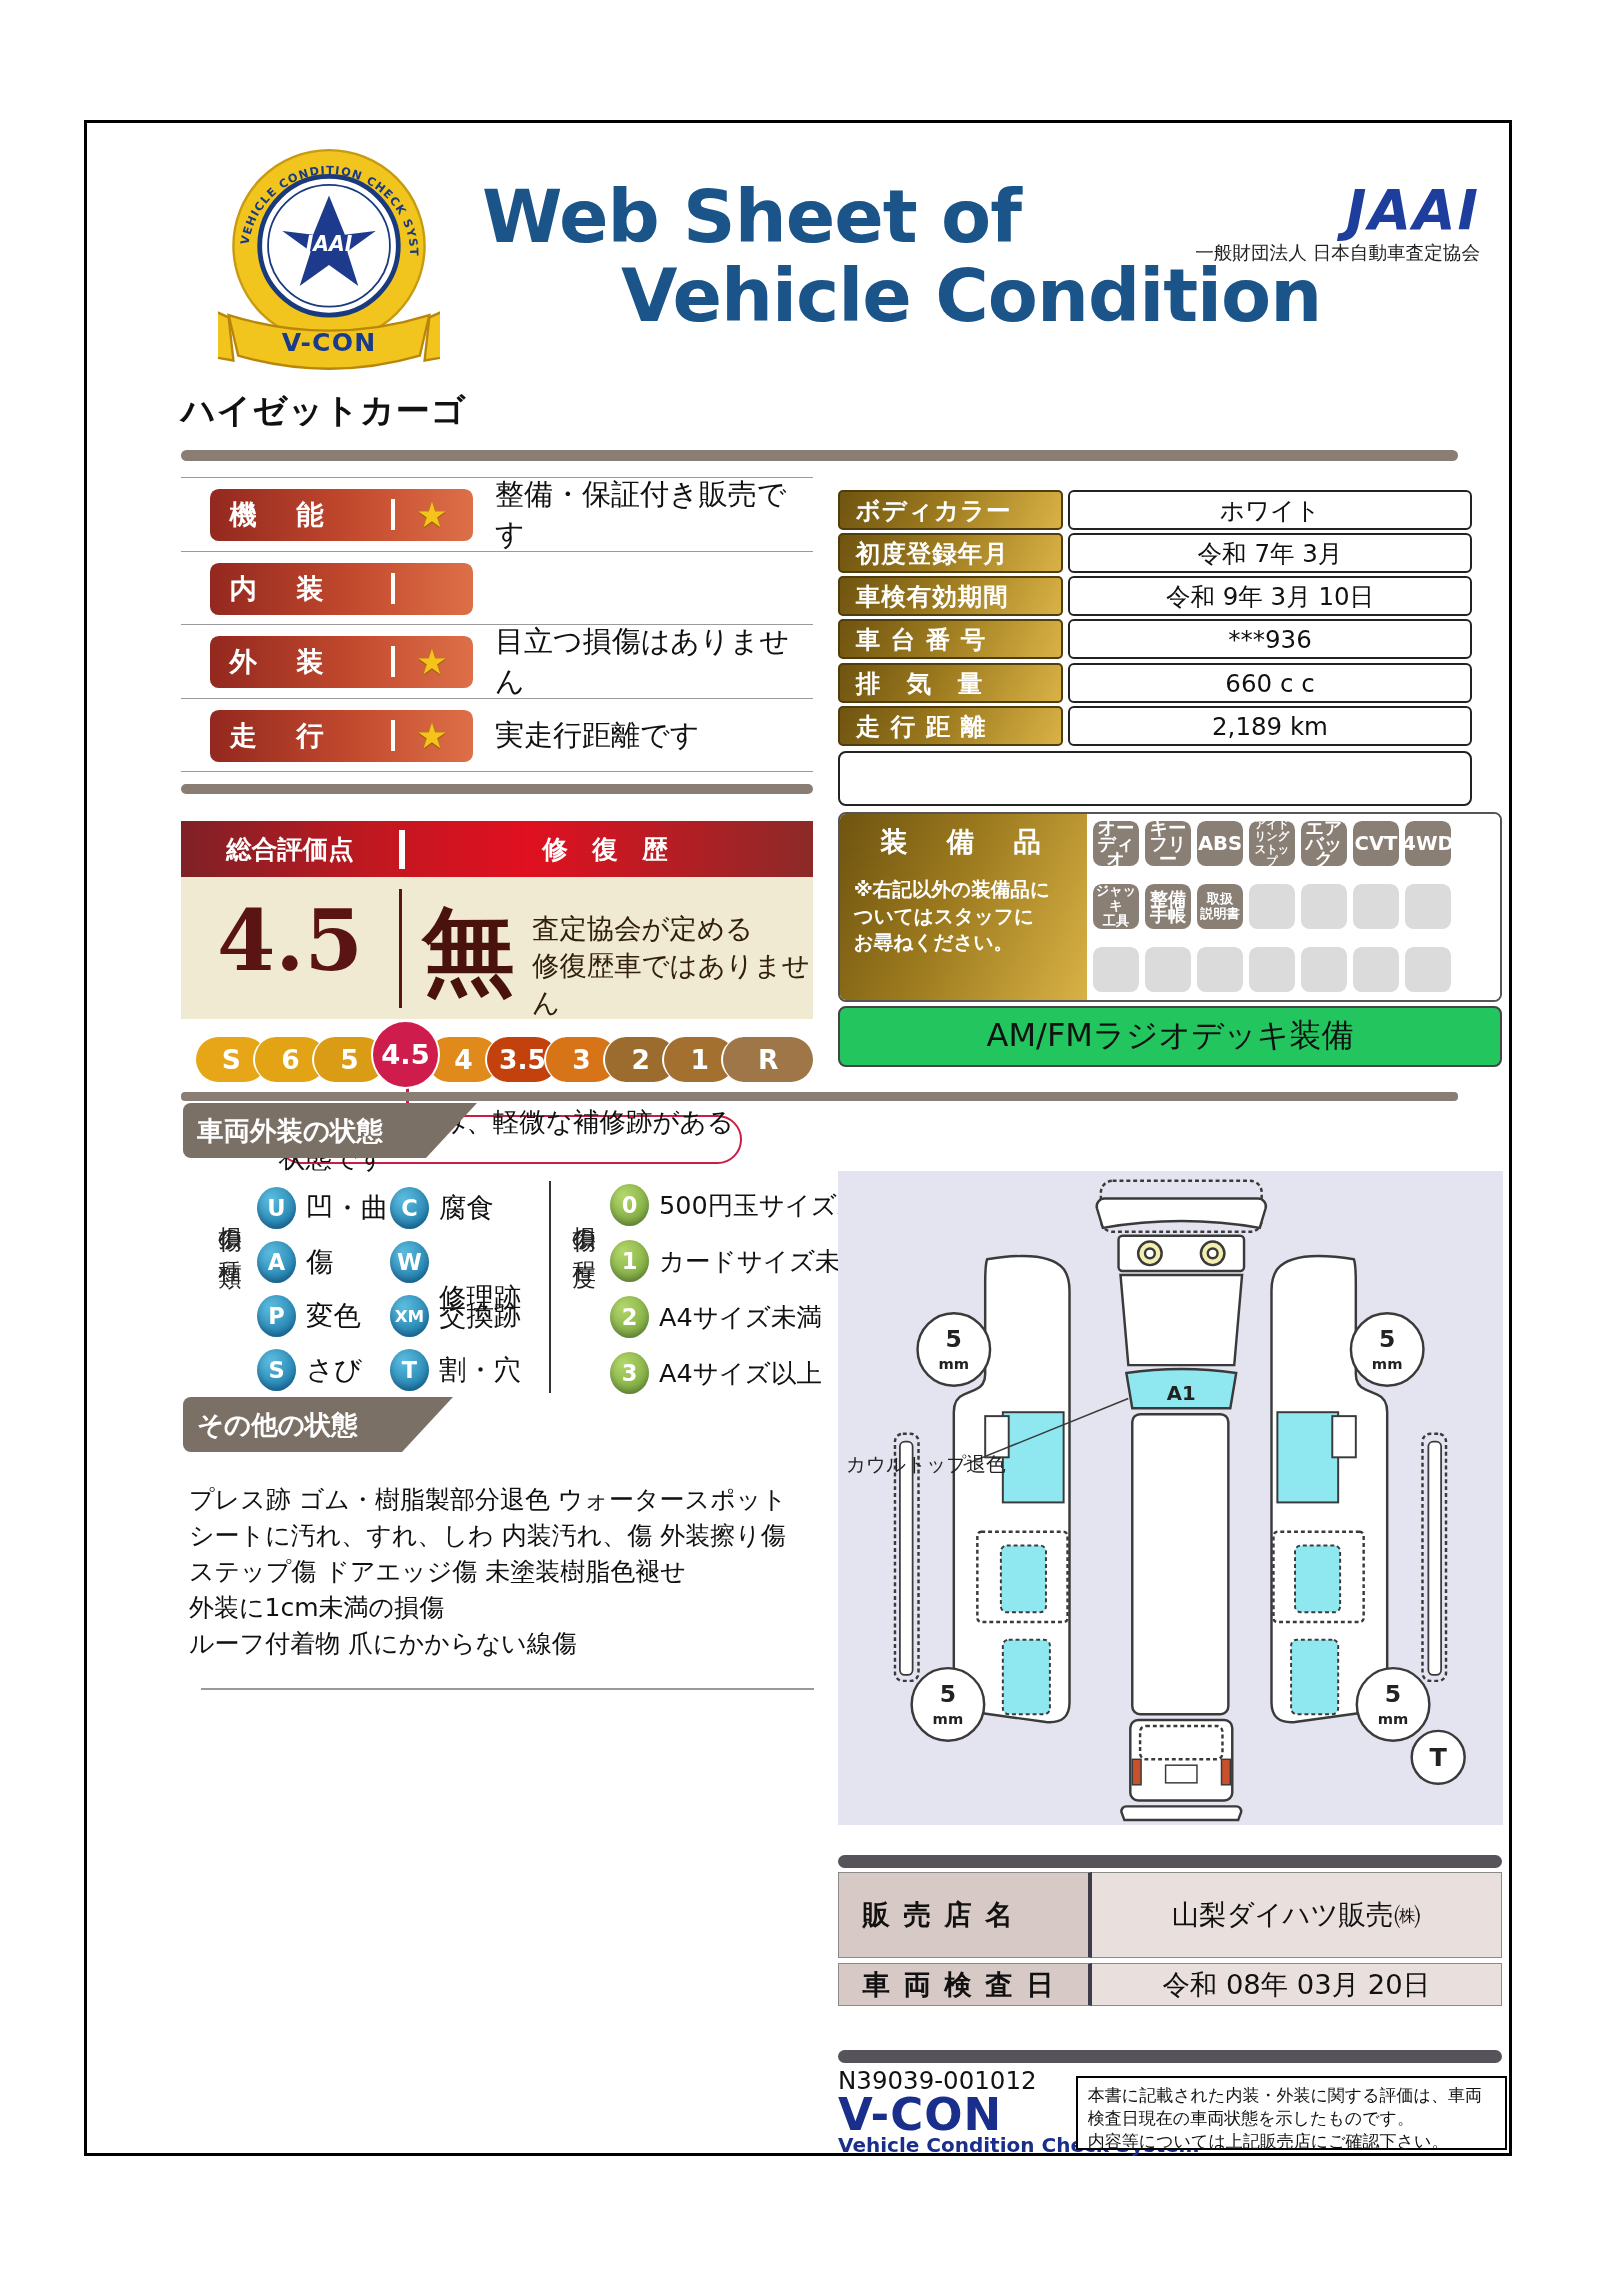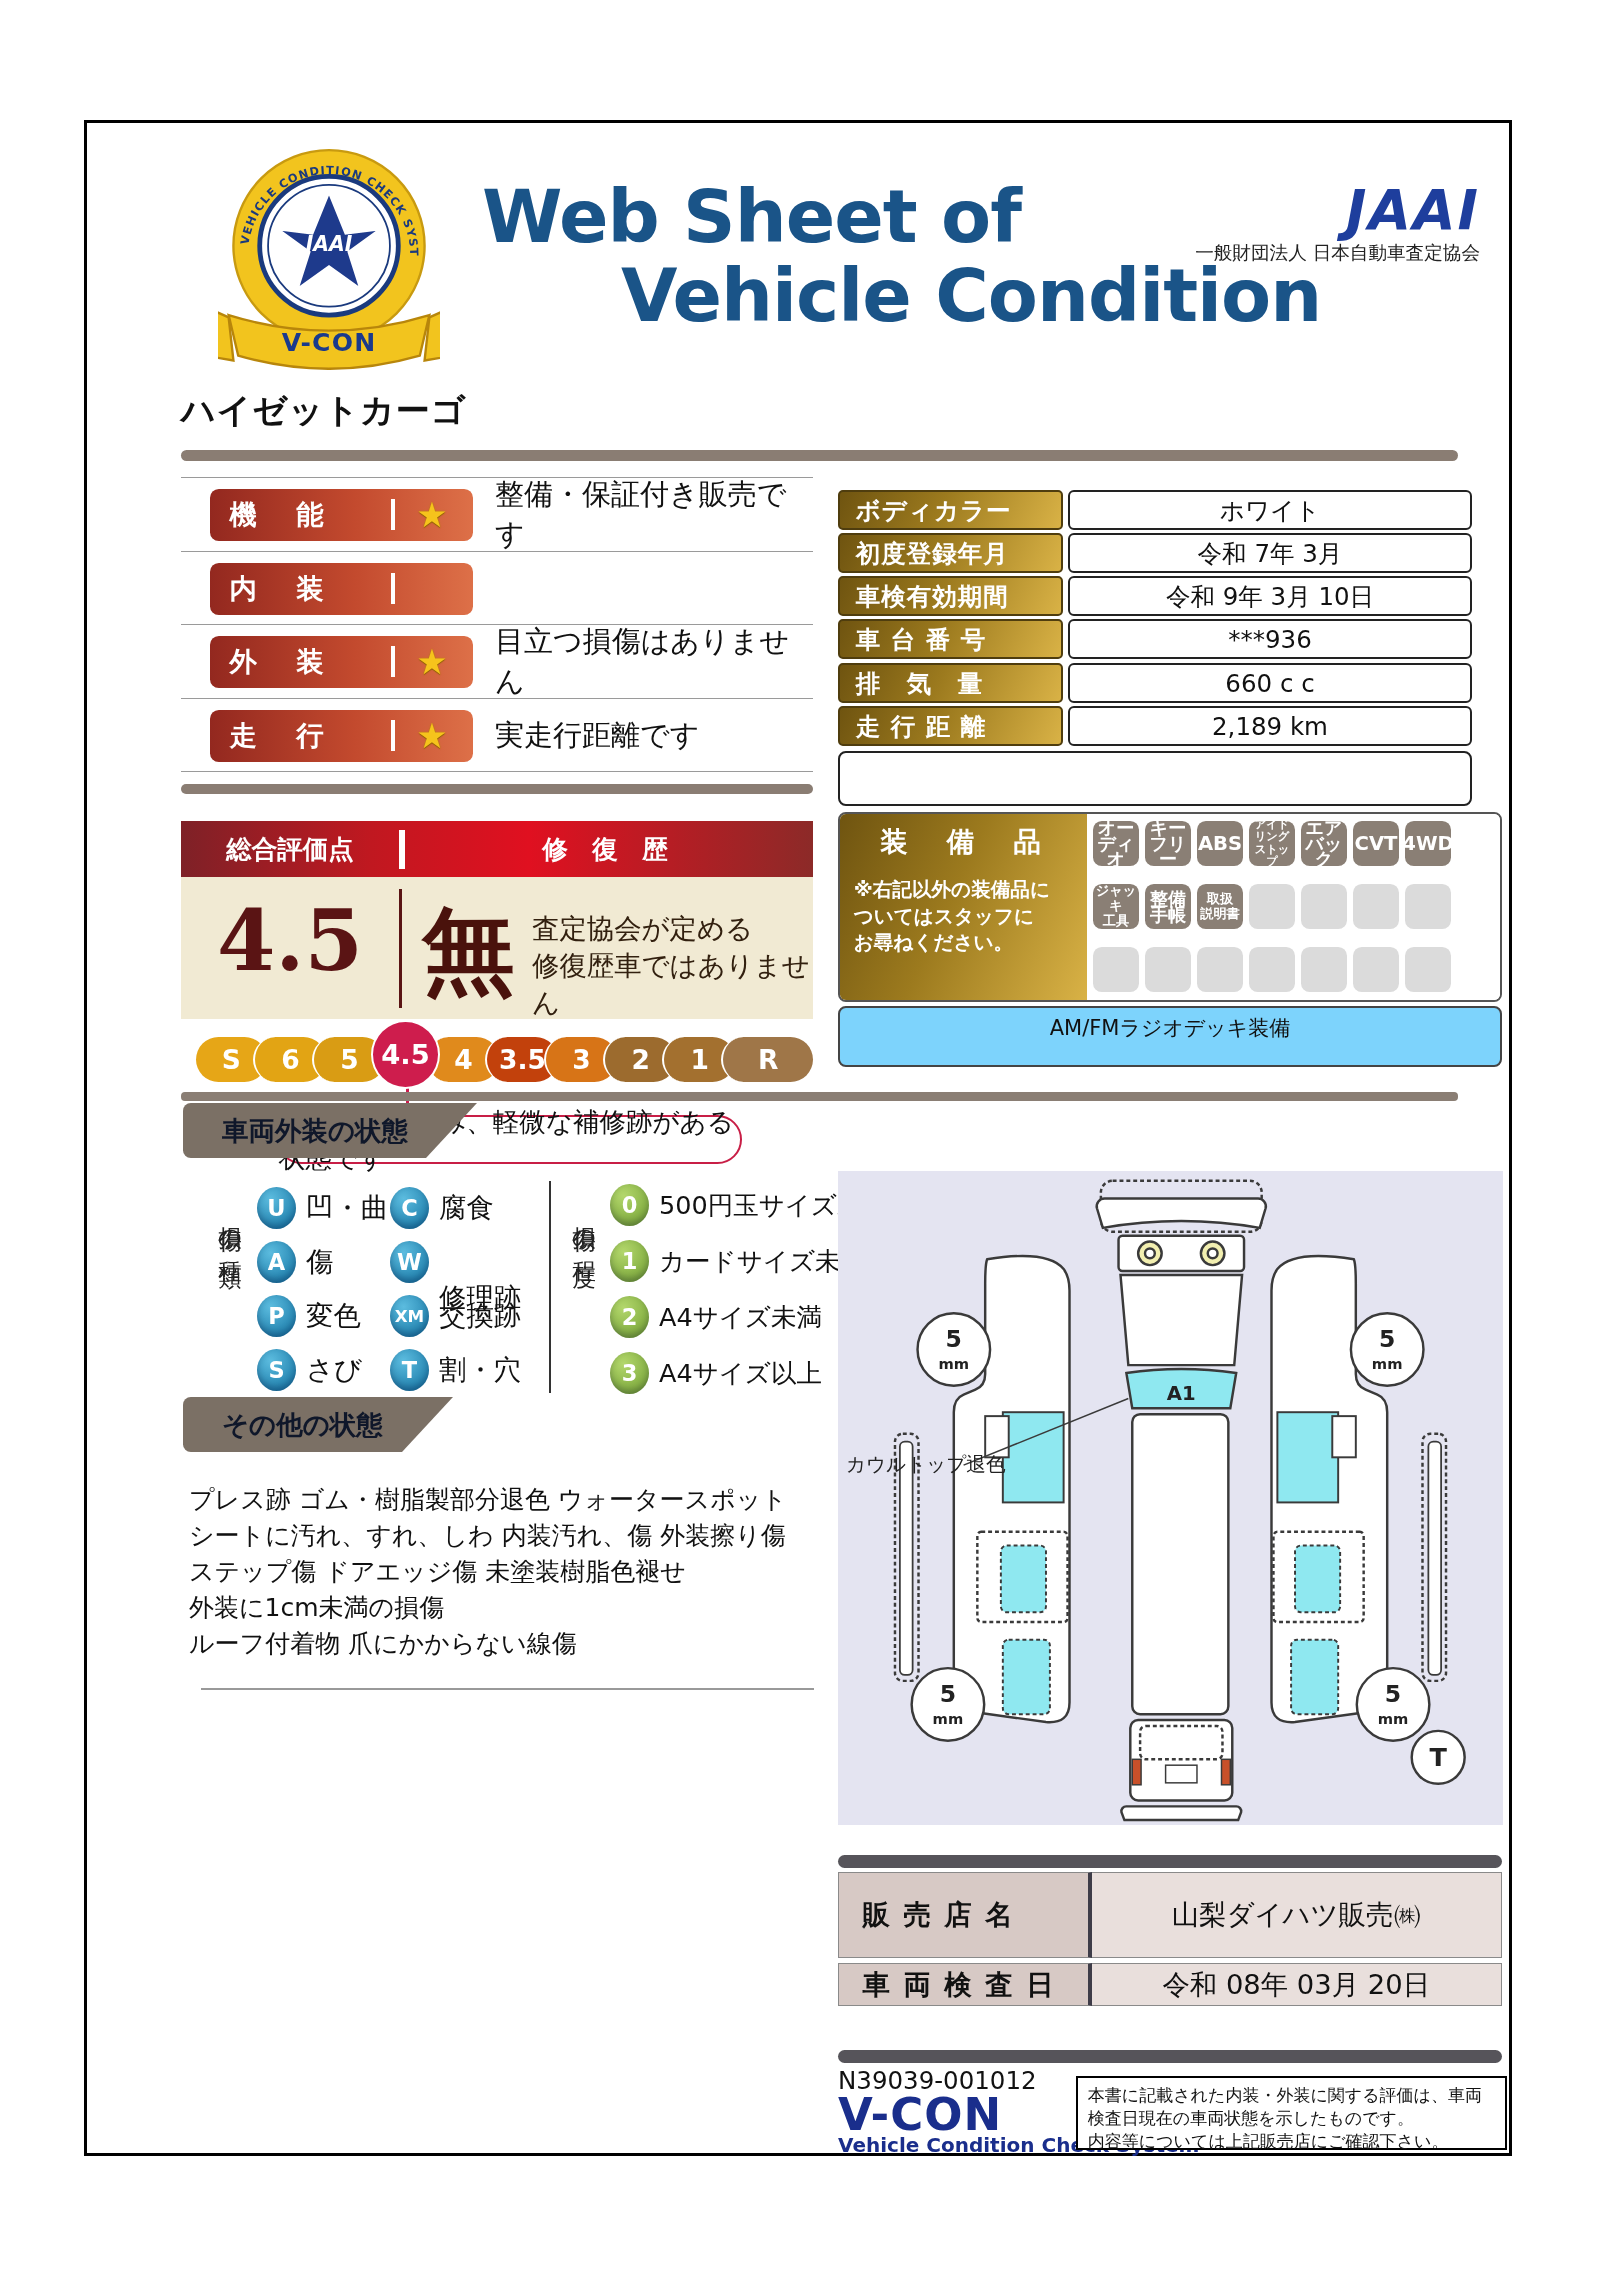--- a/index.html
+++ b/index.html
@@ -28,38 +28,38 @@
   
   .scale{display:flex;align-items:center;}
   .seg{width:71px;height:45px;border-radius:23.5px;display:flex;align-items:center;justify-content:center;color:#fff;font-weight:bold;font-size:26.5px;border-left:2.9px solid #fff;}
   .seg.first{border-left:none;}
   .seg.wide{width:90px;}
   .seg{margin-left:-13.7px;}
   .seg.first{margin-left:0;}
   .seg.hl{width:65px;height:65px;border-radius:50%;margin-top:-9.8px;border:2.9px solid #fff;font-size:27.4px;z-index:5;}
   .callout{background:#fff;border:2.9px solid #C81E46;border-radius:25.5px;display:flex;align-items:center;justify-content:center;font-size:26.5px;}
   
-  .flag{background:#7B7065;color:#0f172a;font-size:26.5px;font-weight:bold;display:flex;align-items:center;padding-left:39px;clip-path:polygon(0 0,100% 0,calc(100% - 51px) 100%,0 100%);border-radius:7.8px 0 0 7.8px;}
+  .flag{background:#7B7065;color:#ffffff;font-size:26.5px;font-weight:bold;display:flex;align-items:center;padding-left:14px;clip-path:polygon(0 0,100% 0,calc(100% - 51px) 100%,0 100%);border-radius:7.8px 0 0 7.8px;}
   .vtitle{writing-mode:vertical-rl;font-size:23.5px;letter-spacing:2.9px;color:#222;}
   .lb{width:39px;height:42px;border-radius:50%;background:radial-gradient(circle at 35% 28%,#5CBCDF,#0E6E9E);color:#fff;font-weight:bold;display:flex;align-items:center;justify-content:center;font-size:22.5px;box-shadow:inset 0 -3.9px 5.9px rgba(0,0,40,.25);}
   .lb.green{background:radial-gradient(circle at 35% 28%,#B3D76C,#6E9C2F);}
   .lb.small{font-size:16.7px;}
   .leg-label{font-size:27.4px;color:#111;display:flex;align-items:center;}
   .other-text{font-size:25px;line-height:36px;white-space:pre-line;color:#111;}
   
   .gold{background:linear-gradient(115deg,#6F5410 0%,#9C7A1E 45%,#D9B246 100%);color:#fff;}
   .gold-cell{border:2px solid #4f3d0e;border-radius:4.9px;display:flex;align-items:center;padding-left:15.7px;font-size:24.5px;font-weight:bold;letter-spacing:1px;white-space:pre;}
   .val-cell{background:#fff;border:2px solid #222;border-radius:5.9px;display:flex;align-items:center;justify-content:center;font-size:24.5px;}
   .empty-box{background:#fff;border:2px solid #222;border-radius:7.8px;}
   
   .eq-panel{border:2px solid #555;border-radius:7.8px;overflow:hidden;display:flex;}
   .eq-badge{position:absolute;width:46px;height:45px;border-radius:8.8px;background:#8A7F75;color:#fff;font-weight:bold;display:flex;align-items:center;justify-content:center;text-align:center;white-space:pre-line;}
   .eq-badge.empty{background:#DBDBDB;}
   .f20{font-size:19.6px;}.f15{font-size:18px;line-height:15.7px;}.f12{font-size:11.3px;line-height:12.3px;}.f14{font-size:13.2px;line-height:14.7px;}
-  .amfm{background:#7dd3fc;border:2px solid #444;border-radius:7.8px;font-size:21px;display:flex;justify-content:center;}
+  .amfm{background:#22c55e;border:2px solid #444;border-radius:7.8px;font-size:32px;display:flex;justify-content:center;}
   
   .dk-bar{background:#56545A;border-radius:6.9px;}
   .dealer-row{display:flex;}
   .dealer-label{width:225px;background:#D7C9C5;border:1px solid #8a8a8a;border-right:4.9px solid #3E3C48;display:flex;align-items:center;padding-left:23.5px;font-size:27.4px;font-weight:600;letter-spacing:2px;white-space:pre;}
   .dealer-val{flex:1;background:#E9DFDC;border:1px solid #8a8a8a;border-left:none;display:flex;align-items:center;justify-content:center;font-size:27.4px;}
   .vcon-big{color:#1A2E8C;font-weight:800;font-size:45px;letter-spacing:1px;}
   .vcon-sub{color:#1A2E8C;font-weight:700;font-size:20px;}
   .note-box{border:2.9px solid #000;padding:5.9px 9.8px;font-size:17px;line-height:23px;white-space:pre-line;background:#fff;}
   .prl{white-space:pre-line;}
 </style>

